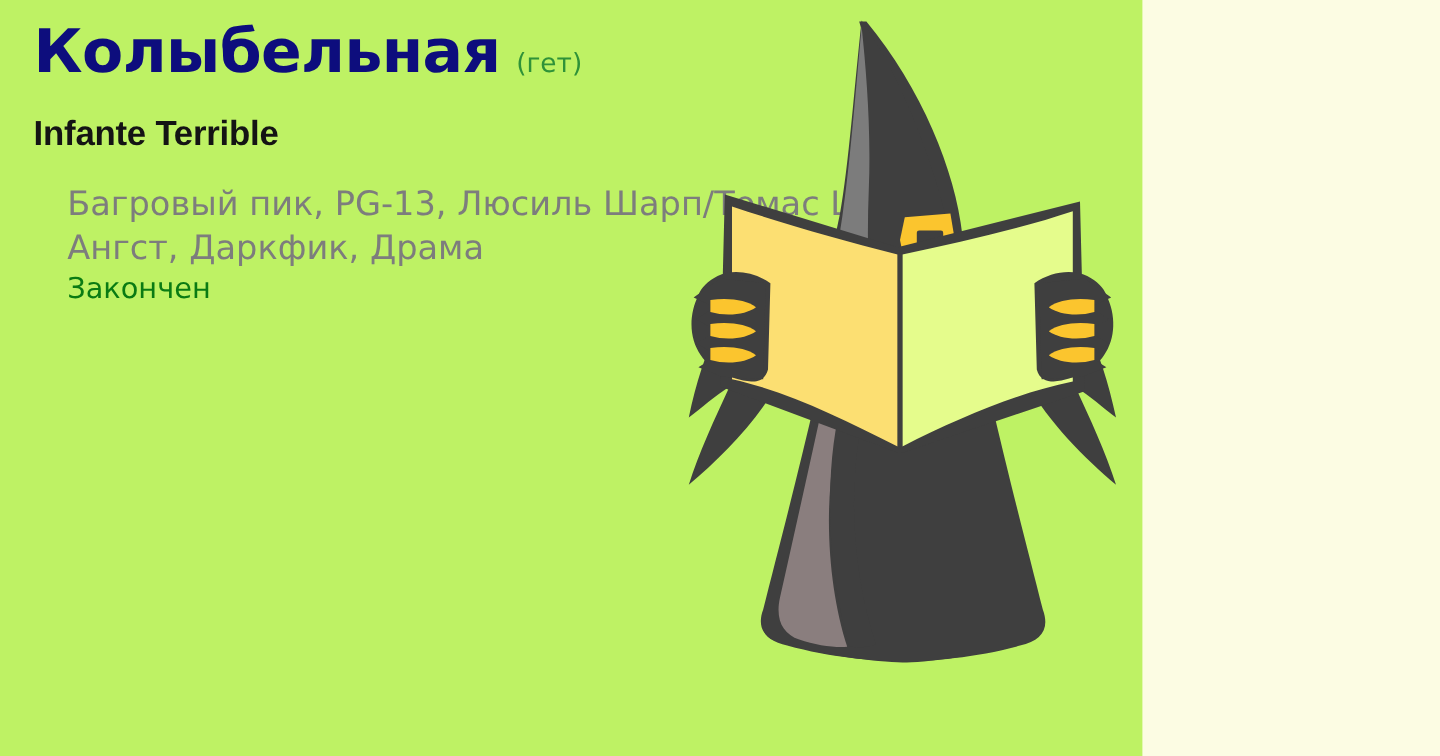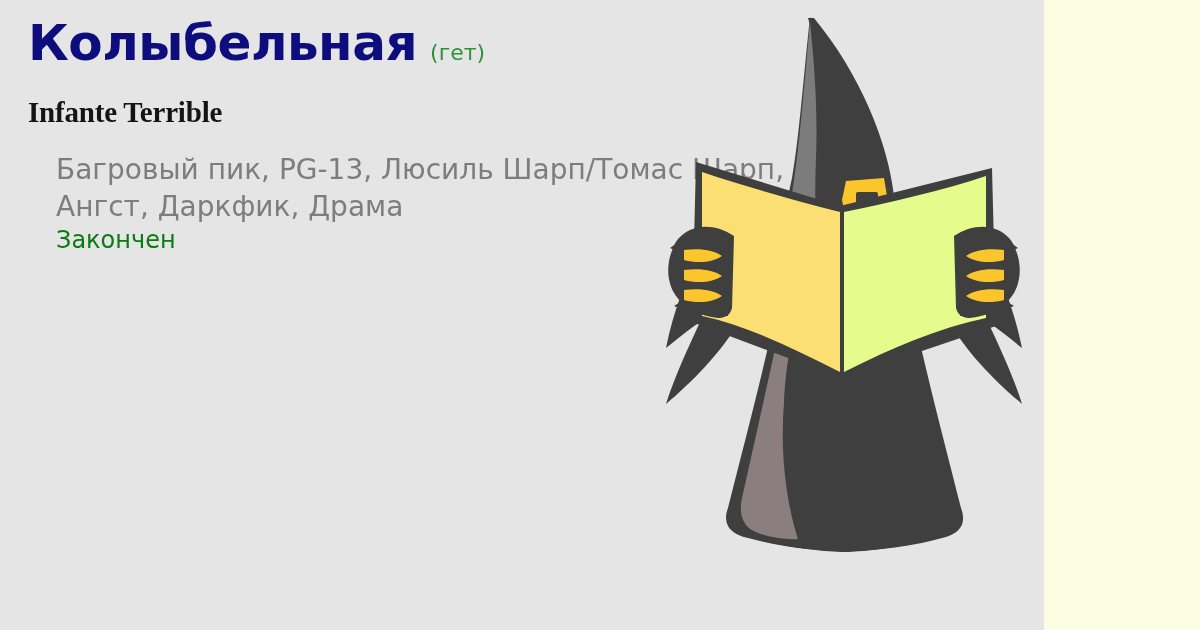--- a/index.html
+++ b/index.html
@@ -9,23 +9,23 @@
   body {
     width: 1200px;
     height: 630px;
     overflow: hidden;
     background: #fcfce3;
     font-family: "DejaVu Sans", sans-serif;
   }
 
   #card {
     position: relative;
-    width: 1044px;
-    height: 630px;
-    background: #e5e5e5;
+    width: 952px;
+    height: 630px;
+    background: #bef264;
     box-sizing: border-box;
   }
 
   
   #text-col {
     position: absolute;
     left: 28px;
     top: 18px;
     width: 790px;
   }
@@ -54,21 +54,21 @@
   #fic-url {
     margin-top: 13px;
     font-family: "DejaVu Sans", sans-serif;
     font-size: 23px;
     color: #7d7d7d;
     letter-spacing: 0px;
   }
 
   #author {
     margin-top: 28px;
-    font-family: Liberation Serif, serif;
+    font-family: Liberation Sans, sans-serif;
     font-size: 29px;
     font-weight: bold;
     color: #141414;
     letter-spacing: -0.2px;
   }
 
   #meta-block {
     margin-top: 22px;
     margin-left: 28px;
   }

